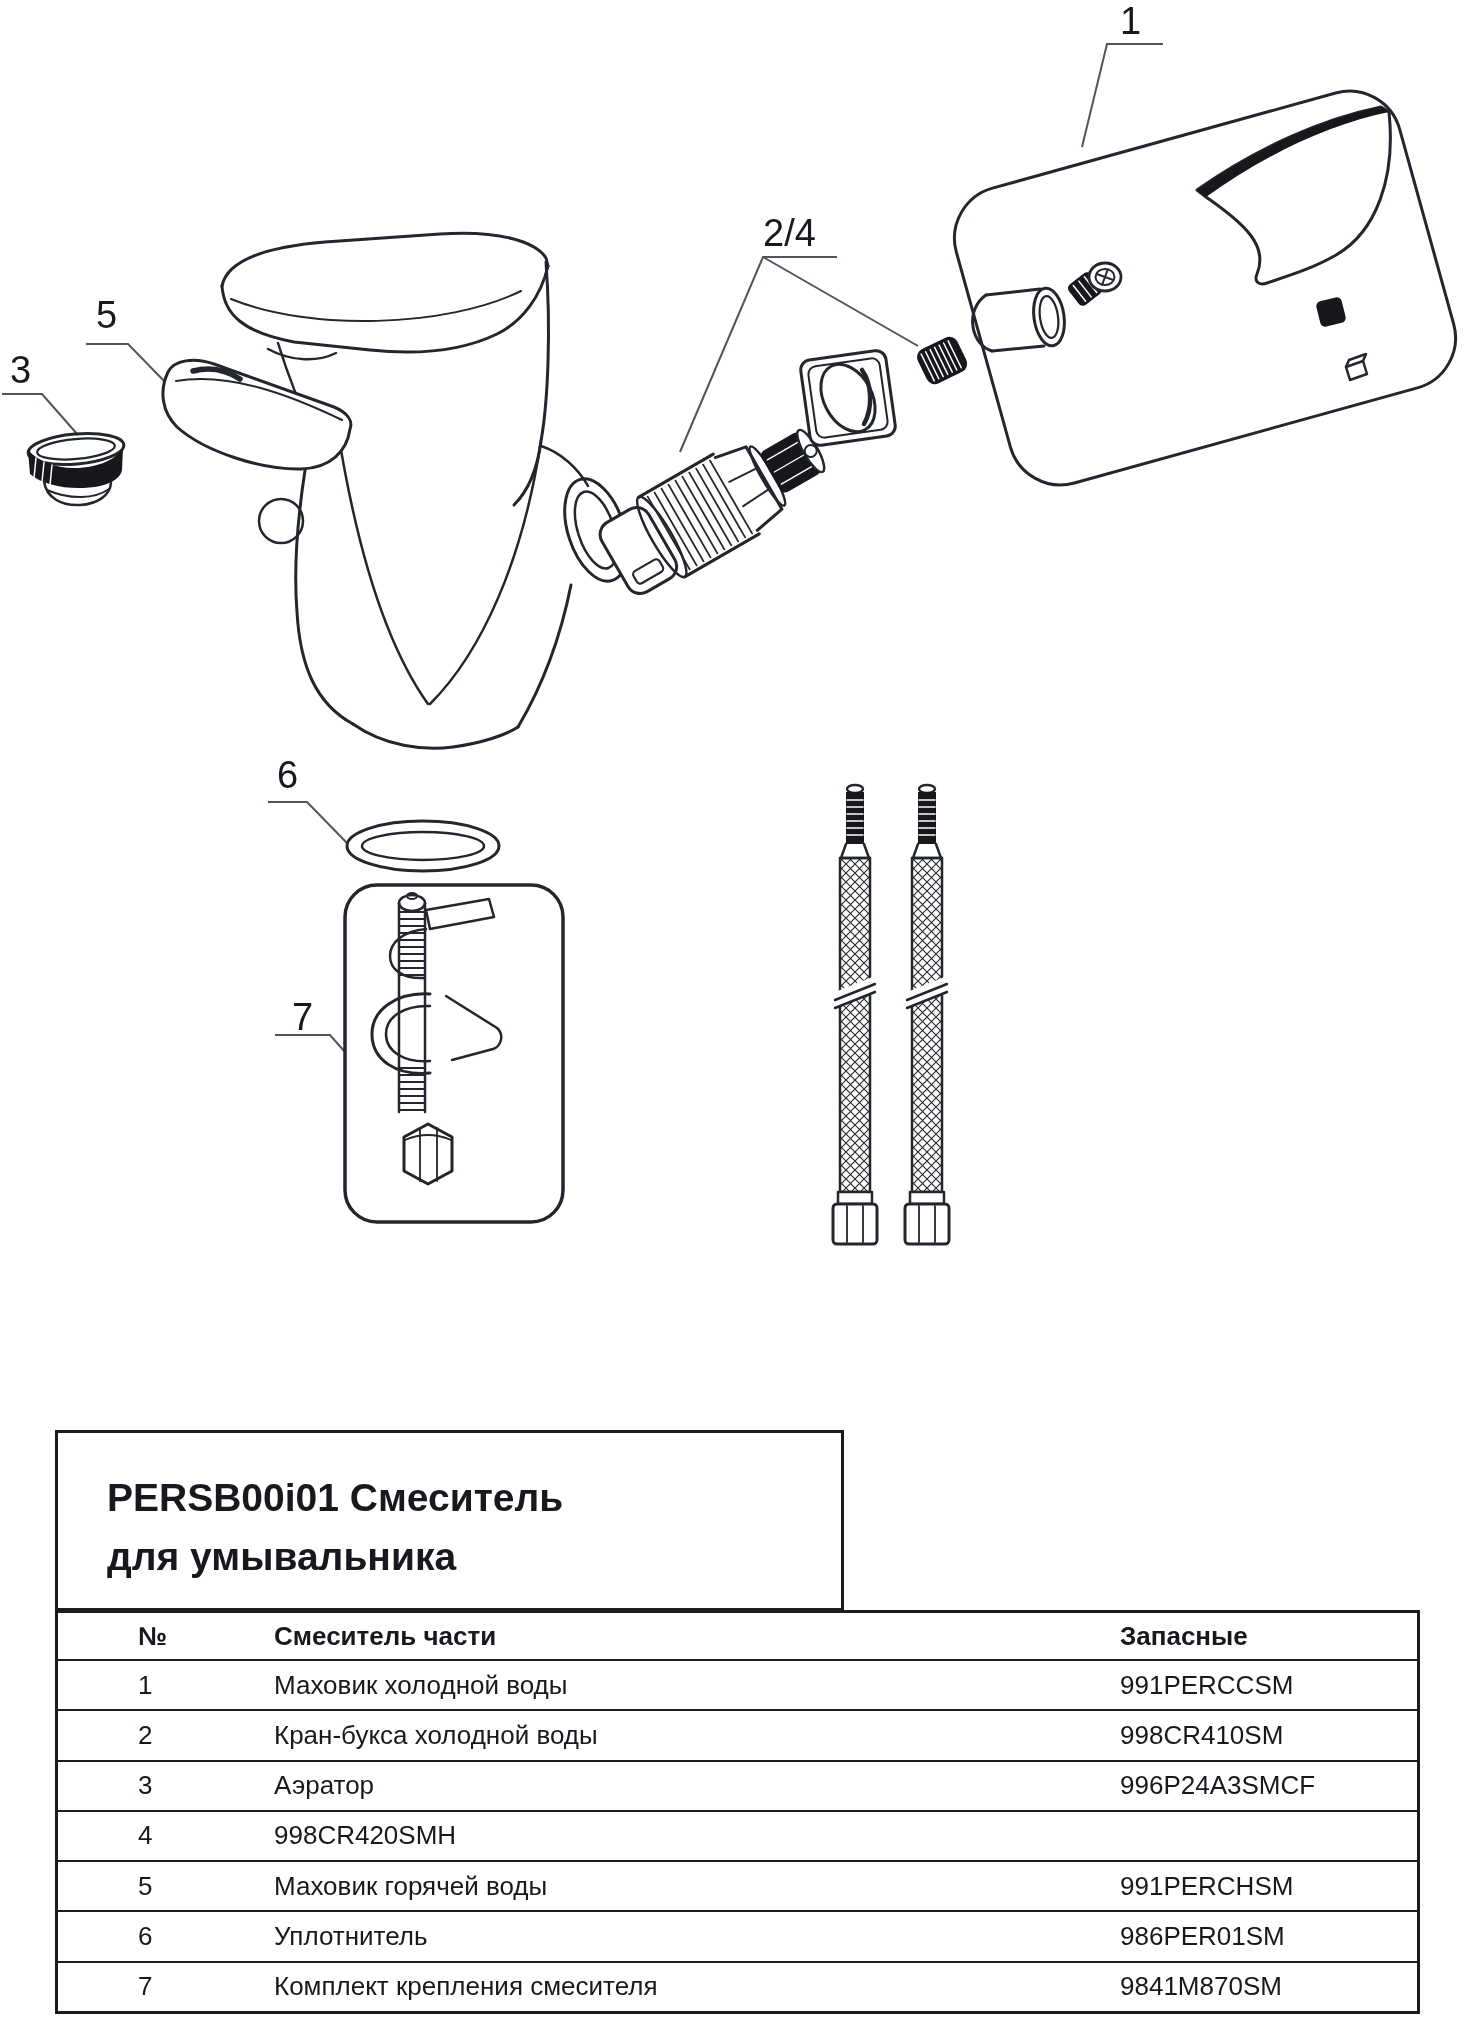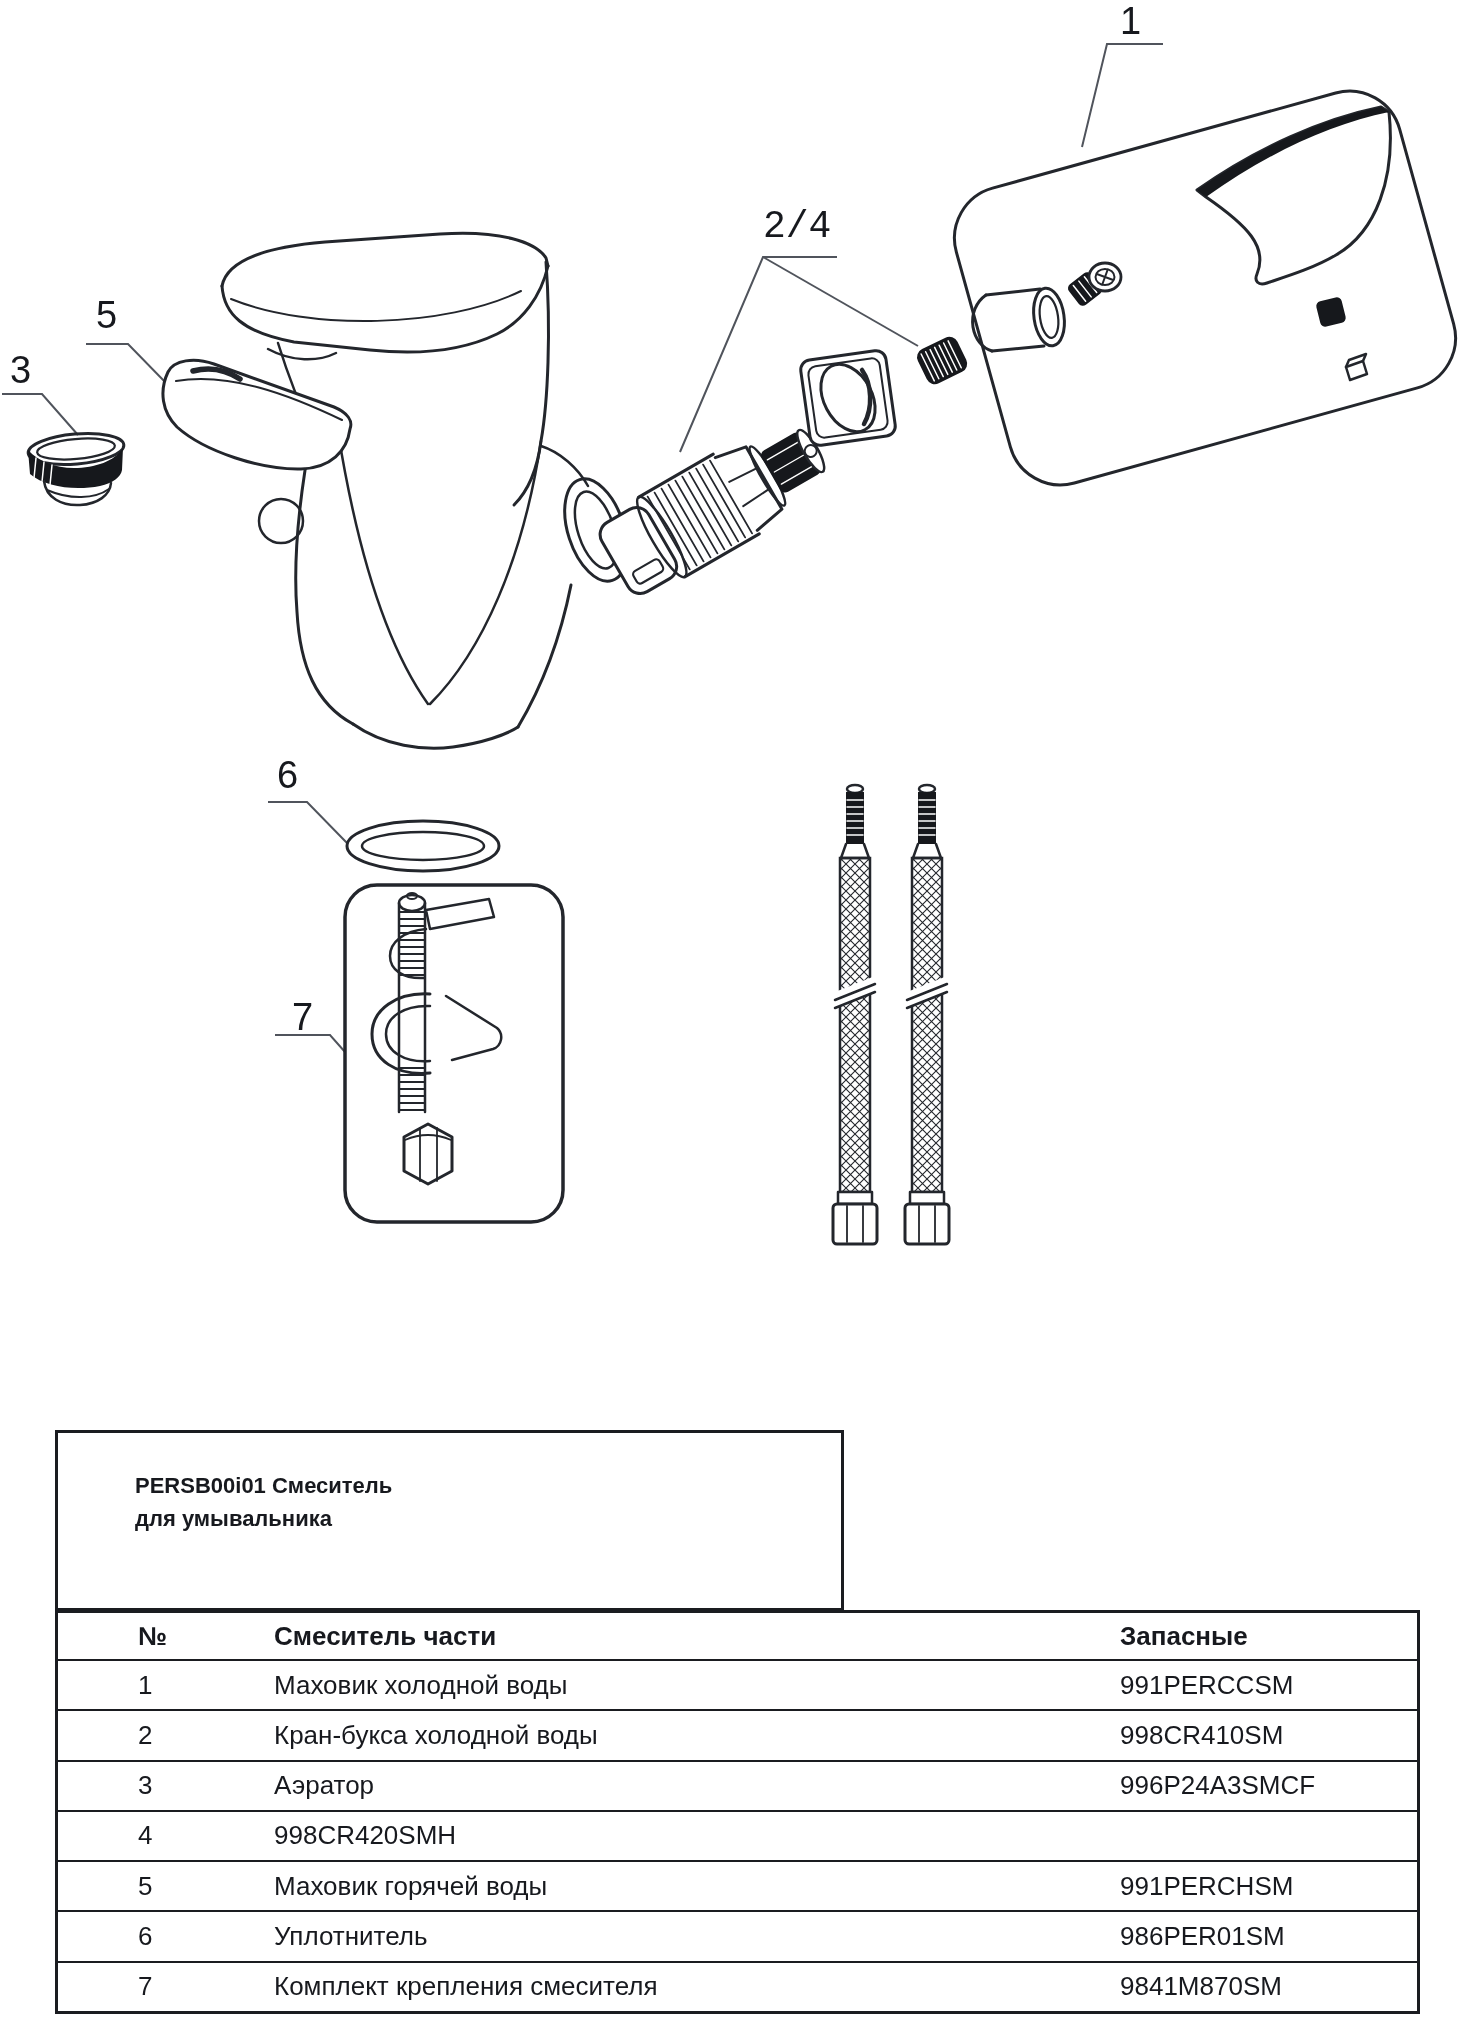--- a/index.html
+++ b/index.html
@@ -7,21 +7,21 @@
          font-family:"Liberation Sans", sans-serif;color:#17191e;}
   svg{position:absolute;left:0;top:0;}
   .ln{stroke:#23262c;fill:none;stroke-linecap:round;stroke-linejoin:round;}
   .lnf{stroke:#23262c;fill:#ffffff;stroke-linecap:round;stroke-linejoin:round;}
   .ink{fill:#16181c;stroke:none;}
   .wln{stroke:#ffffff;fill:none;stroke-linecap:round;}
   .leader{stroke:#50545c;stroke-width:2;fill:none;}
   .callout{position:absolute;font-size:38px;line-height:1;font-weight:400;color:#17191e;}
   .titlebox{position:absolute;left:55px;top:1430px;width:789px;height:181px;
             border:3px solid #1a1c20;box-sizing:border-box;background:#fff;}
-  .titlebox .tt{padding:36px 0 0 49px;font-size:22px;font-weight:600;line-height:1.5;margin-left:28px;}
+  .titlebox .tt{padding:36px 0 0 49px;font-size:39px;font-weight:600;line-height:1.5;}
   .tablebox{position:absolute;left:55px;top:1610px;width:1365px;height:404px;
             border:3px solid #1a1c20;box-sizing:border-box;background:#fff;
             display:grid;grid-template-rows:46px repeat(7,1fr);}
   .trow{display:grid;grid-template-columns:216px 846px auto;align-items:center;
         font-size:26px;border-top:2px solid #1a1c20;}
   .trow:first-child{border-top:none;font-weight:700;}
   .trow.hdr{border-top:none;}
   .trow .c-num{padding-left:80px;}
   .data-row{font-weight:400;}
 </style>
@@ -177,21 +177,21 @@
       <rect x="912" y="858" width="30" height="334" fill="url(#braid)" stroke="#23262c" stroke-width="2.5"></rect>
       <path d="M907,992 L947,976 L947,992 L907,1008 Z" fill="#ffffff"></path>
       <path class="ln" stroke-width="2.5" d="M907,1008 L947,992 M907,1000 L947,984"></path>
       <rect class="lnf" stroke-width="2.5" x="910" y="1192" width="34" height="12"></rect>
       <rect class="lnf" stroke-width="3" x="905" y="1204" width="44" height="40" rx="4"></rect>
       <path class="ln" stroke-width="1.8" d="M919,1206 L919,1242 M935,1206 L935,1242"></path>
     </g>
   </svg>
 
   <div class="callout" style="left:1120px;top:2px;">1</div>
-  <div class="callout" style="left:763px;top:208px;font-family:Liberation Mono, monospace;">2/4</div>
+  <div class="callout" style="left:763px;top:214px;">2/4</div>
   <div class="callout" style="left:10px;top:351px;">3</div>
   <div class="callout" style="left:96px;top:296px;">5</div>
   <div class="callout" style="left:277px;top:756px;">6</div>
   <div class="callout" style="left:292px;top:998px;">7</div>
 
   <div class="titlebox">
     <div class="tt">
       <div>PERSB00i01 Смеситель</div>
       <div>для умывальника</div>
     </div>

